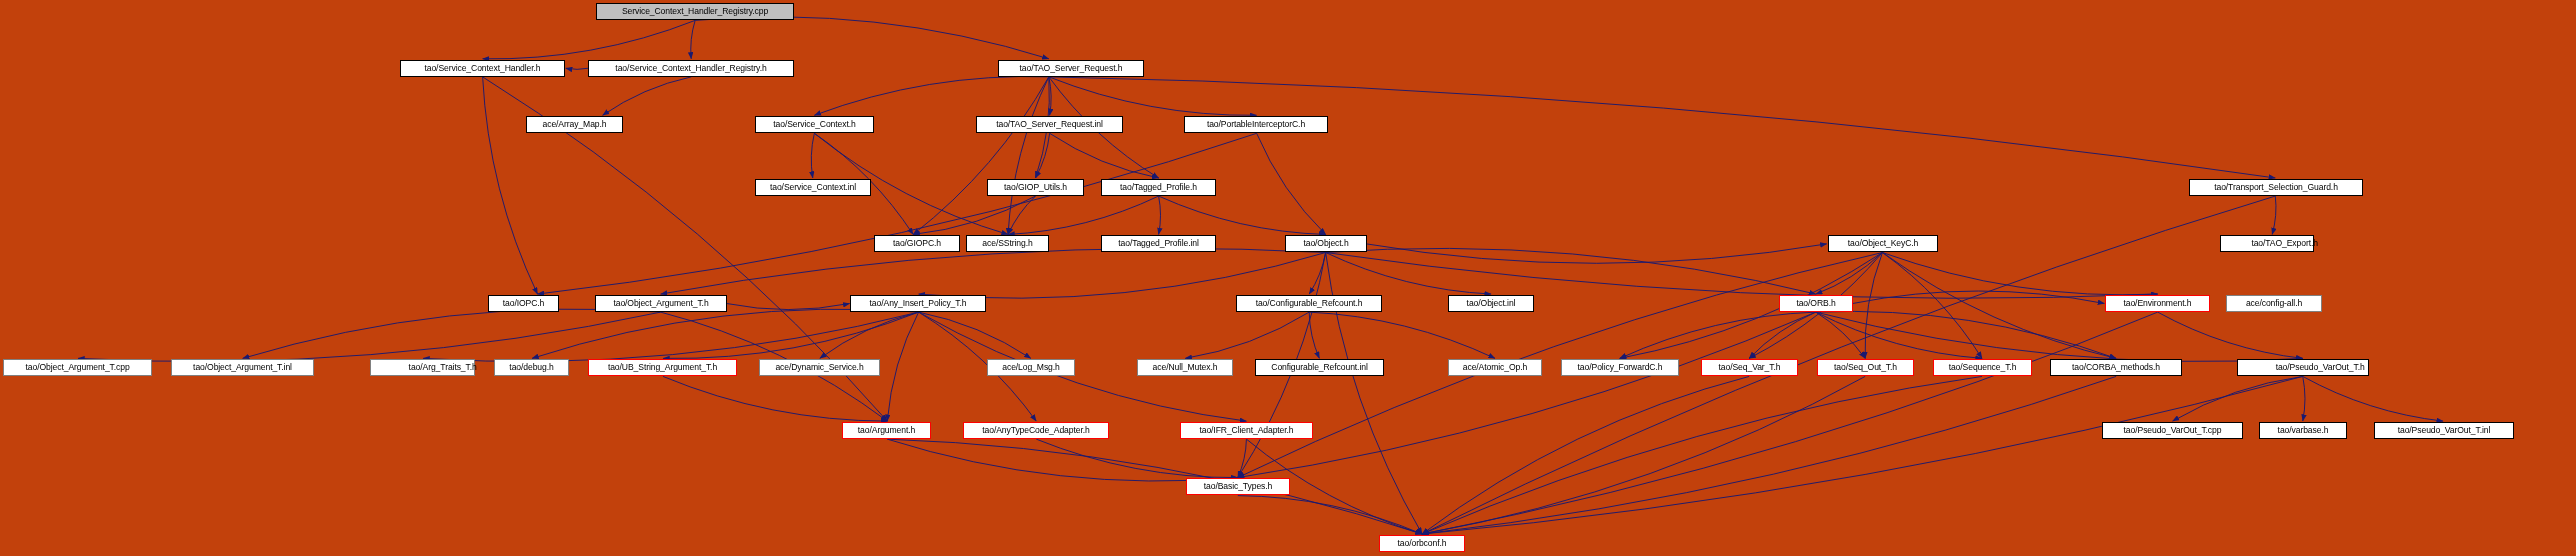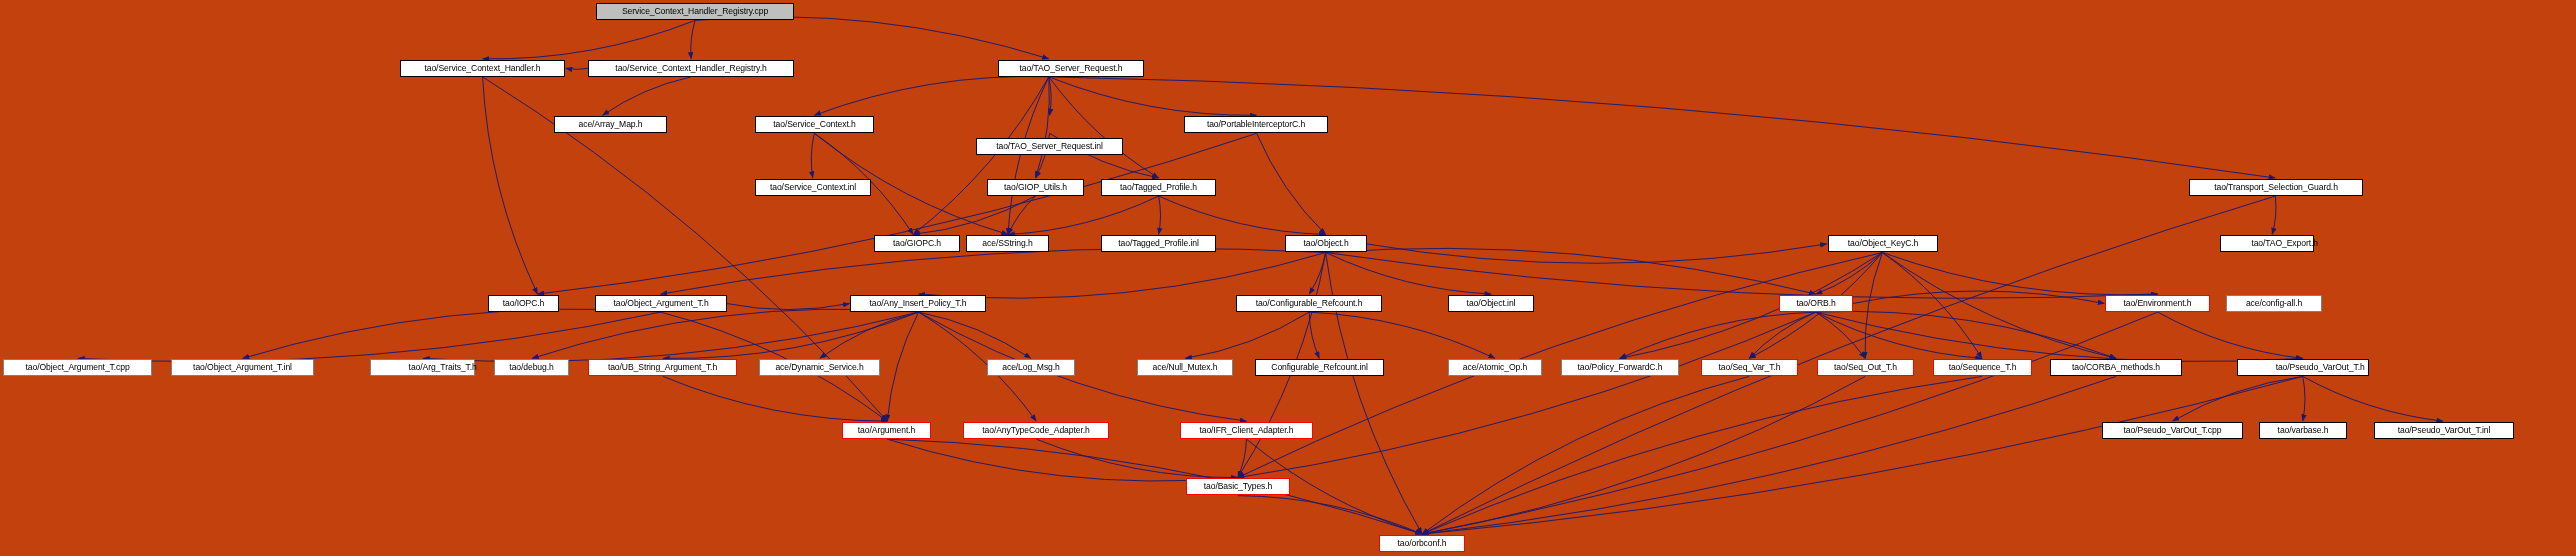--- a/index.html
+++ b/index.html
@@ -130,23 +130,23 @@
         <path d="M2230,480 Q2001.601,539.217 1813,681" marker-end="url(#arw)"></path>
         <path d="M2378,480 Q2112.091120404814,627.1367314861684 1813,681" marker-end="url(#arw)"></path>
         <path d="M2527,480 Q2156.586498957869,532.8520410742208 1813,681" marker-end="url(#arw)"></path>
       </g>
   </svg>
   <div id="node-layer">
       <div class="node root" style="left: 596px; top: 3.1px; width: 198px;">Service_Context_Handler_Registry.cpp</div>
       <div class="node" style="left: 400px; top: 60px; width: 165px;">tao/Service_Context_Handler.h</div>
       <div class="node" style="left: 588px; top: 60px; width: 206px;">tao/Service_Context_Handler_Registry.h</div>
       <div class="node" style="left: 976px; top: 60px; width: 146px; margin-left: 22px;">tao/TAO_Server_Request.h</div>
-      <div class="node" style="left: 554px; top: 116px; width: 113px;">ace/Array_Map.h</div>
+      <div class="node" style="left: 526px; top: 116px; width: 97px;">ace/Array_Map.h</div>
       <div class="node" style="left: 755px; top: 116px; width: 119px;">tao/Service_Context.h</div>
-      <div class="node" style="left: 976px; top: 116px; width: 147px; margin-top: 22px;">tao/TAO_Server_Request.inl</div>
+      <div class="node" style="left: 976px; top: 116px; width: 147px;">tao/TAO_Server_Request.inl</div>
       <div class="node" style="left: 1184px; top: 116px; width: 144px;">tao/PortableInterceptorC.h</div>
       <div class="node" style="left: 2189px; top: 179px; width: 174px;">tao/Transport_Selection_Guard.h</div>
       <div class="node" style="left: 755px; top: 179px; width: 116px;">tao/Service_Context.inl</div>
       <div class="node" style="left: 987px; top: 179px; width: 97px;">tao/GIOP_Utils.h</div>
       <div class="node" style="left: 1101px; top: 179px; width: 115px;">tao/Tagged_Profile.h</div>
       <div class="node" style="left: 874px; top: 235px; width: 86px;">tao/GIOPC.h</div>
       <div class="node" style="left: 966px; top: 235px; width: 83px;">ace/SString.h</div>
       <div class="node" style="left: 1101px; top: 235px; width: 115px;">tao/Tagged_Profile.inl</div>
       <div class="node" style="left: 1285px; top: 235px; width: 82px;">tao/Object.h</div>
       <div class="node" style="left: 1828px; top: 235px; width: 110px;">tao/Object_KeyC.h</div>

